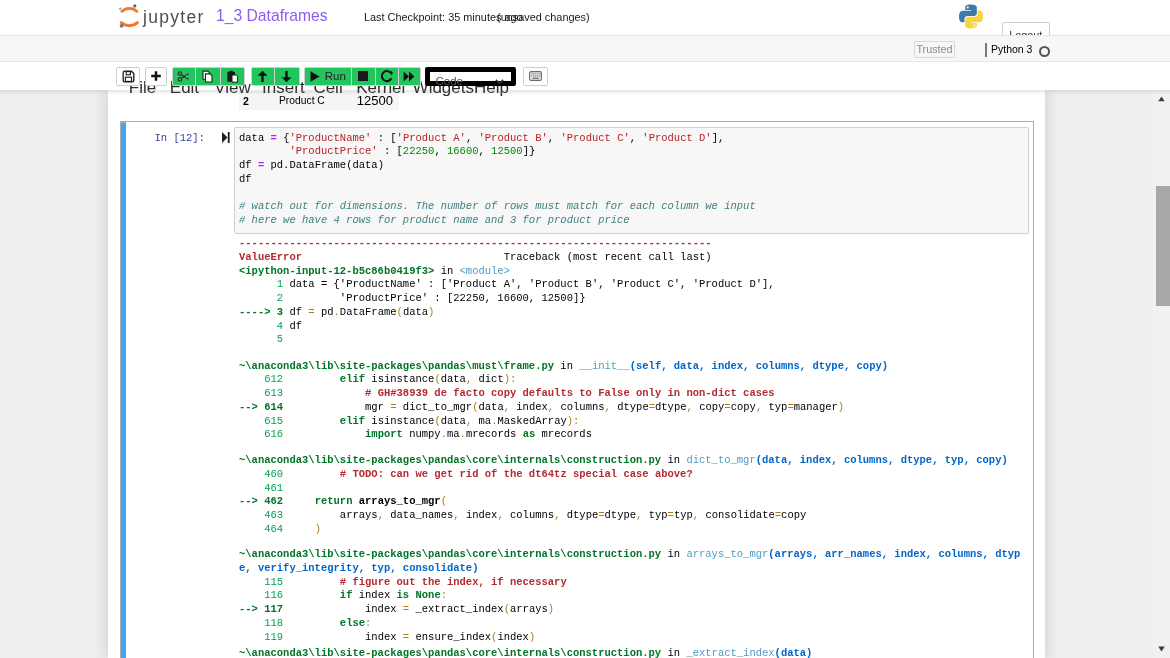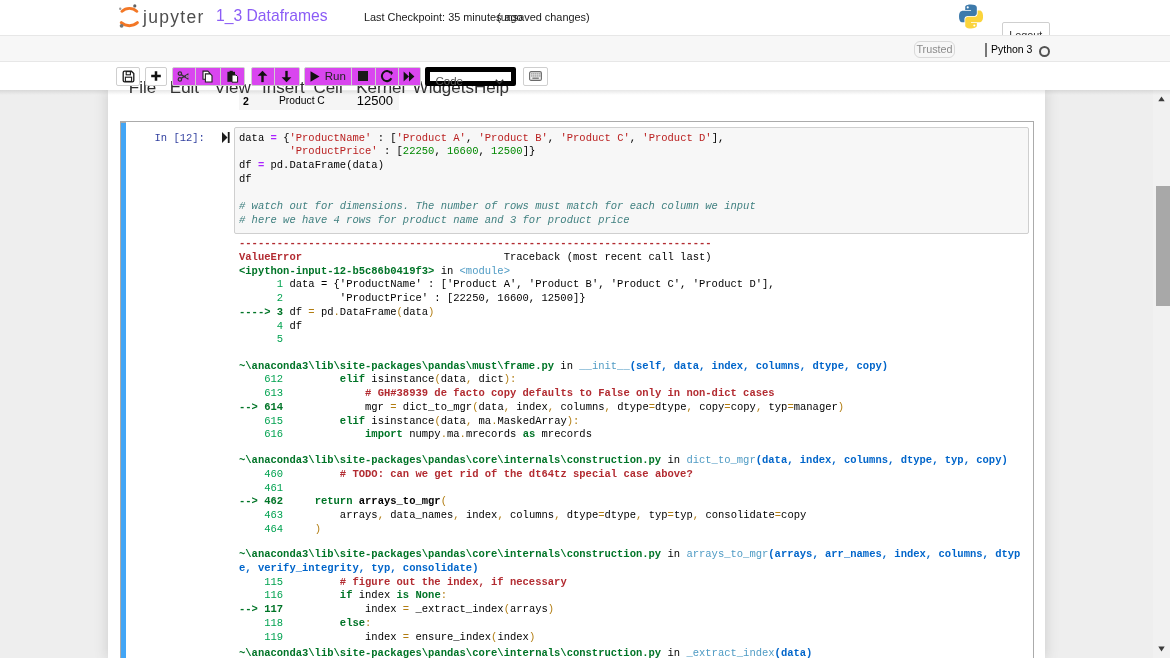--- a/index.html
+++ b/index.html
@@ -7,28 +7,28 @@
 body { position:relative; background:#fff; font-family:"Liberation Sans",sans-serif; }
 .abs { position:absolute; }
 
 #hdr { position:absolute; top:0; left:0; width:1170px; height:90px; background:#fff; }
 #menurow { position:absolute; top:35px; left:0; width:1170px; height:27px; background:#f7f7f7; border-top:1px solid #e7e7e7; border-bottom:1px solid #e7e7e7; }
 .menuitem { position:absolute; top:6px; font-size:17px; color:#2d2d2d;margin-top:36px; }
 #title { position:absolute; left:216px; top:6.5px; font-size:15.7px; color:#8b5cf6; }
 #chk { position:absolute; left:332px; top:11px; font-size:10.9px; color:#1a1a1a;padding-left:32px; }
 #unsaved { position:absolute; left:497px; top:11px; font-size:10.9px; color:#1a1a1a; }
 #logout { position:absolute; left:1002px; top:22px; width:47.5px; height:23.5px; background:#fff; border:1px solid #cfcfcf; border-radius:2px; font-size:10.8px; color:#333; text-align:center; line-height:24px; }
-#trusted { position:absolute; left:914px; top:5px; width:41px; height:16.5px; border:1px solid #d9d9d9; border-radius:6px; font-size:10.8px; color:#8b8b8b; text-align:center; line-height:15px; }
+#trusted { position:absolute; left:914px; top:5px; width:41px; height:16.5px; border:1px solid #d9d9d9; border-radius:1px; font-size:10.8px; color:#8b8b8b; text-align:center; line-height:15px; }
 #ksep { position:absolute; left:985px; top:6.5px; width:2px; height:14px; background:#777; }
 #kname { position:absolute; left:991px; top:7px; font-size:10.5px; color:#000; }
 #kind { position:absolute; left:1039px; top:9.5px; width:11px; height:11px; border:2px solid #535353; border-radius:50%; }
 
 .tbtn { position:absolute; top:66.5px; height:19px; background:#fff; border:1px solid #cfcfcf; border-radius:2px; }
 .tgrp { position:absolute; top:66.5px; height:19px; display:flex; }
-.tgrp .c { height:19px; background:#d946ef; border:1px solid #cfcfcf; border-left:none; display:flex; align-items:center; justify-content:center; }
+.tgrp .c { height:19px; background:#22c55e; border:1px solid #cfcfcf; border-left:none; display:flex; align-items:center; justify-content:center; }
 .tgrp .c:first-child { border-left:1px solid #cfcfcf; border-radius:2px 0 0 2px; }
 .tgrp .c:last-child { border-radius:0 2px 2px 0; }
 .tbtn svg, .tgrp svg { display:block; }
 .tbtn { display:flex; align-items:center; justify-content:center; }
 #codesel { position:absolute; left:424.5px; top:66.5px; width:91px; height:19px; background:#fff; border:5px solid #000000; border-radius:2px; }
 #codesel span { position:absolute; left:6px; top:3px; font-size:11.5px; color:#555; }
 #codesel svg { position:absolute; right:7px; top:7px; }
 
 #site { position:absolute; top:90px; left:0; width:1170px; height:568px; background:#eee; }
 #hshadow { position:absolute; top:90px; left:0; width:1170px; height:5px; background:linear-gradient(rgba(120,120,120,0.18),rgba(120,120,120,0)); z-index:5; }

